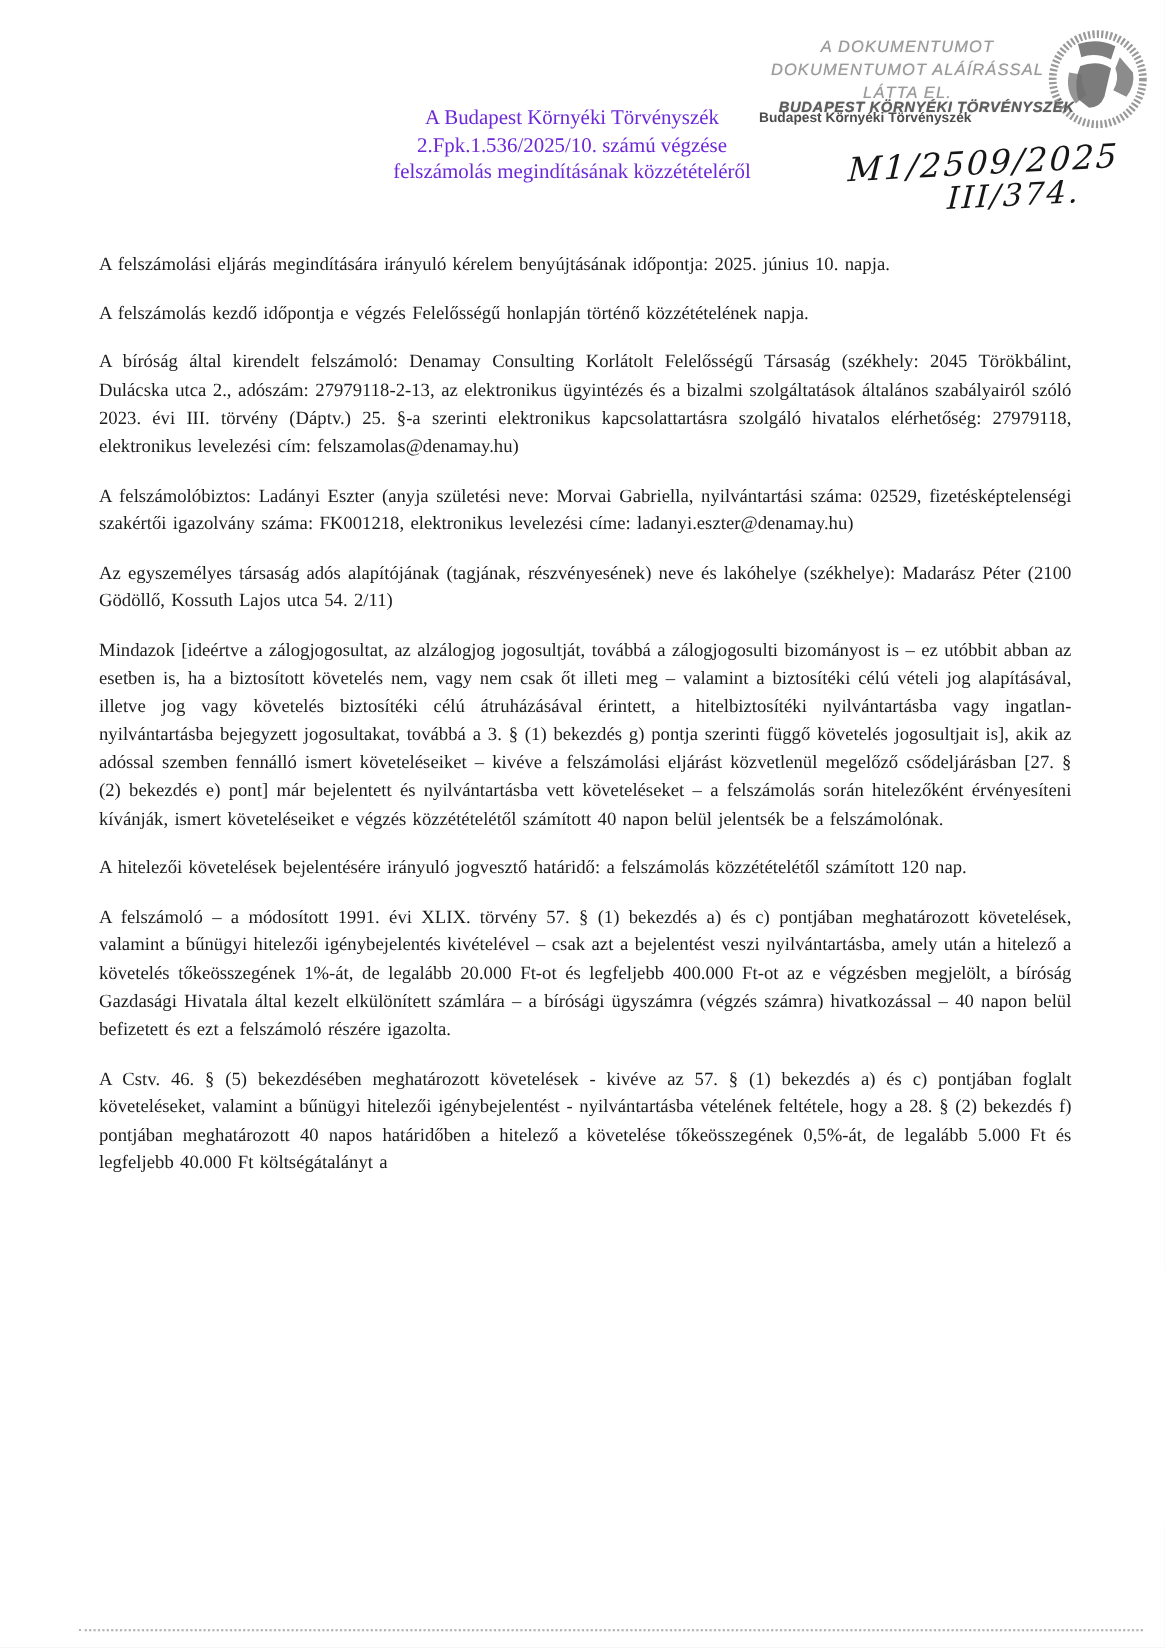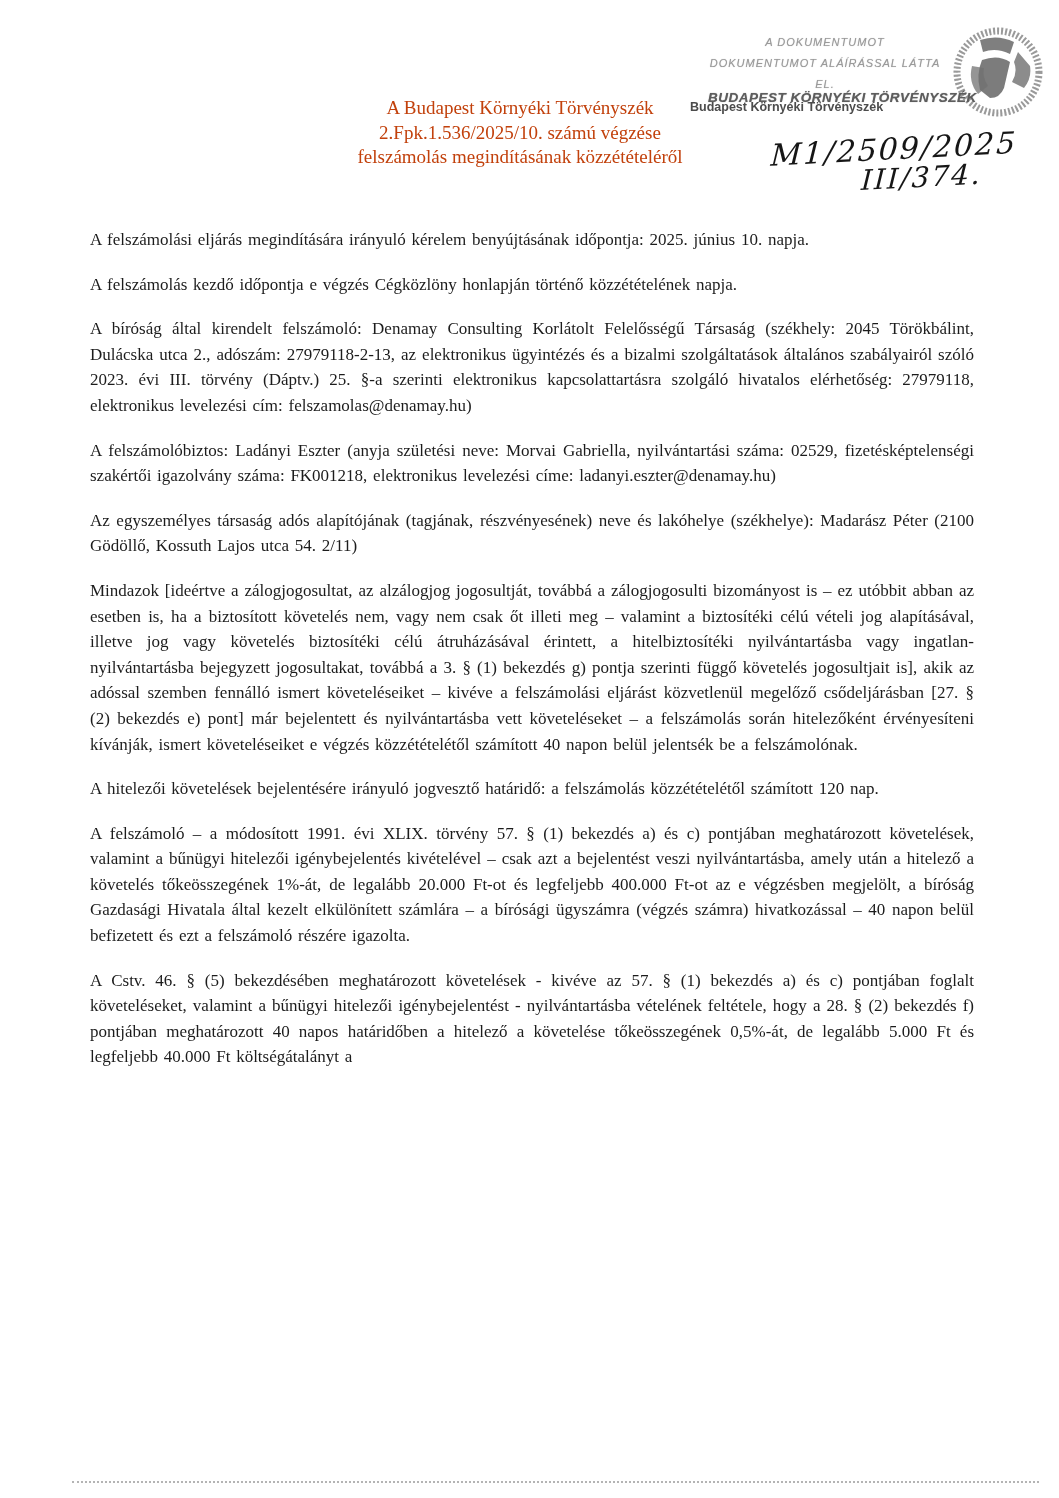--- a/index.html
+++ b/index.html
@@ -16,21 +16,21 @@
 
   
   .esign-stamp {
     position: absolute;
     top: 32px;
     left: 700px;
     width: 250px;
     text-align: center;
     font-family: "Liberation Sans", sans-serif;
     font-style: italic;
-    font-size: 11px;
+    font-size: 15px;
     line-height: 21px;
     letter-spacing: 1px;
     color: #9a9a9a;
     text-shadow: 0 0 1px #bdbdbd;
   }
   .court-stamp {
     position: absolute;
     top: 90px;
     left: 690px;
     width: 280px;
@@ -58,21 +58,21 @@
     color: #4c4c4c;
   }
   .title-block {
     position: absolute;
     top: 96px;
     left: 320px;
     width: 400px;
     text-align: center;
     font-size: 19px;
     line-height: 24.5px;
-    color: #c2410c;
+    color: #6d28d9;
   }
   .seal {
     position: absolute;
     top: 26px;
     left: 952px;
     width: 92px;
     height: 92px;
     opacity: 0.85;
   }
   .handwritten {
@@ -154,21 +154,21 @@
     <div>felszámolás megindításának közzétételéről</div>
   </div>
 
   <div class="handwritten">
     <div class="hw1">M1/2509/2025</div>
     <div class="hw2">III/374.</div>
   </div>
 
   <div class="body-text">
     <p>A felszámolási eljárás megindítására irányuló kérelem benyújtásának időpontja: 2025. június 10. napja.</p>
-    <p>A felszámolás kezdő időpontja e végzés Cégközlöny honlapján történő közzétételének napja.</p>
+    <p>A felszámolás kezdő időpontja e végzés Felelősségű honlapján történő közzétételének napja.</p>
     <p>A bíróság által kirendelt felszámoló: Denamay Consulting Korlátolt Felelősségű Társaság (székhely: 2045 Törökbálint, Dulácska utca 2., adószám: 27979118-2-13, az elektronikus ügyintézés és a bizalmi szolgáltatások általános szabályairól szóló 2023. évi III. törvény (Dáptv.) 25. §-a szerinti elektronikus kapcsolattartásra szolgáló hivatalos elérhetőség: 27979118, elektronikus levelezési cím: felszamolas@denamay.hu)</p>
     <p>A felszámolóbiztos: Ladányi Eszter (anyja születési neve: Morvai Gabriella, nyilvántartási száma: 02529, fizetésképtelenségi szakértői igazolvány száma: FK001218, elektronikus levelezési címe: ladanyi.eszter@denamay.hu)</p>
     <p>Az egyszemélyes társaság adós alapítójának (tagjának, részvényesének) neve és lakóhelye (székhelye): Madarász Péter (2100 Gödöllő, Kossuth Lajos utca 54. 2/11)</p>
     <p>Mindazok [ideértve a zálogjogosultat, az alzálogjog jogosultját, továbbá a zálogjogosulti bizományost is – ez utóbbit abban az esetben is, ha a biztosított követelés nem, vagy nem csak őt illeti meg – valamint a biztosítéki célú vételi jog alapításával, illetve jog vagy követelés biztosítéki célú átruházásával érintett, a hitelbiztosítéki nyilvántartásba vagy ingatlan-nyilvántartásba bejegyzett jogosultakat, továbbá a 3. § (1) bekezdés g) pontja szerinti függő követelés jogosultjait is], akik az adóssal szemben fennálló ismert követeléseiket – kivéve a felszámolási eljárást közvetlenül megelőző csődeljárásban [27. § (2) bekezdés e) pont] már bejelentett és nyilvántartásba vett követeléseket – a felszámolás során hitelezőként érvényesíteni kívánják, ismert követeléseiket e végzés közzétételétől számított 40 napon belül jelentsék be a felszámolónak.</p>
     <p>A hitelezői követelések bejelentésére irányuló jogvesztő határidő: a felszámolás közzétételétől számított 120 nap.</p>
     <p>A felszámoló – a módosított 1991. évi XLIX. törvény 57. § (1) bekezdés a) és c) pontjában meghatározott követelések, valamint a bűnügyi hitelezői igénybejelentés kivételével – csak azt a bejelentést veszi nyilvántartásba, amely után a hitelező a követelés tőkeösszegének 1%-át, de legalább 20.000 Ft-ot és legfeljebb 400.000 Ft-ot az e végzésben megjelölt, a bíróság Gazdasági Hivatala által kezelt elkülönített számlára – a bírósági ügyszámra (végzés számra) hivatkozással – 40 napon belül befizetett és ezt a felszámoló részére igazolta.</p>
     <p>A Cstv. 46. § (5) bekezdésében meghatározott követelések - kivéve az 57. § (1) bekezdés a) és c) pontjában foglalt követeléseket, valamint a bűnügyi hitelezői igénybejelentést - nyilvántartásba vételének feltétele, hogy a 28. § (2) bekezdés f) pontjában meghatározott 40 napos határidőben a hitelező a követelése tőkeösszegének 0,5%-át, de legalább 5.000 Ft és legfeljebb 40.000 Ft költségátalányt a</p>
   </div>
 
   <div class="bottom-dots"></div>

